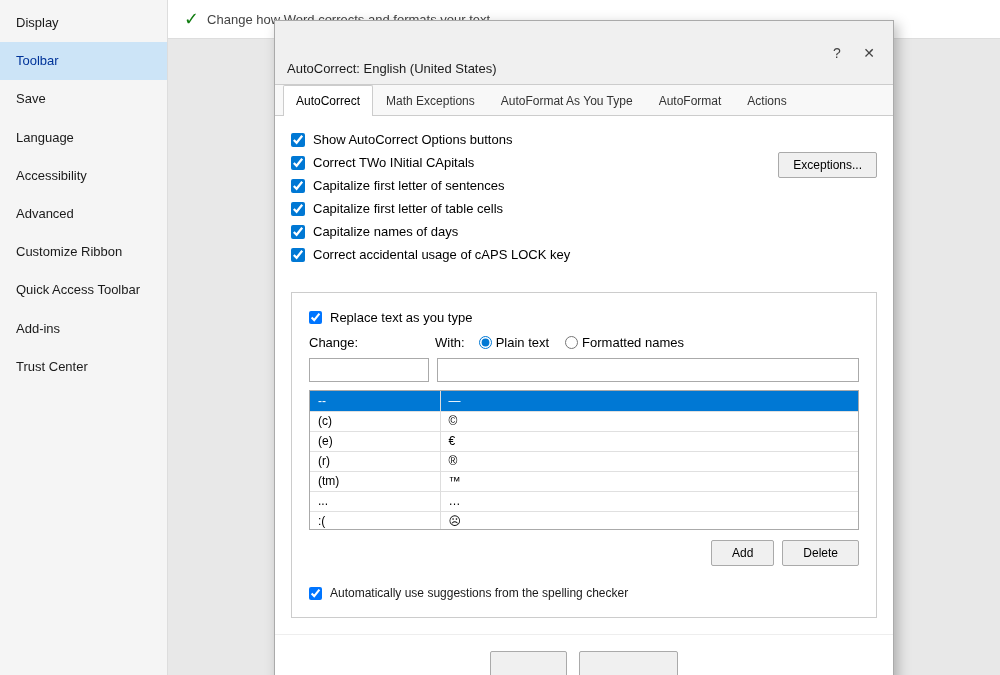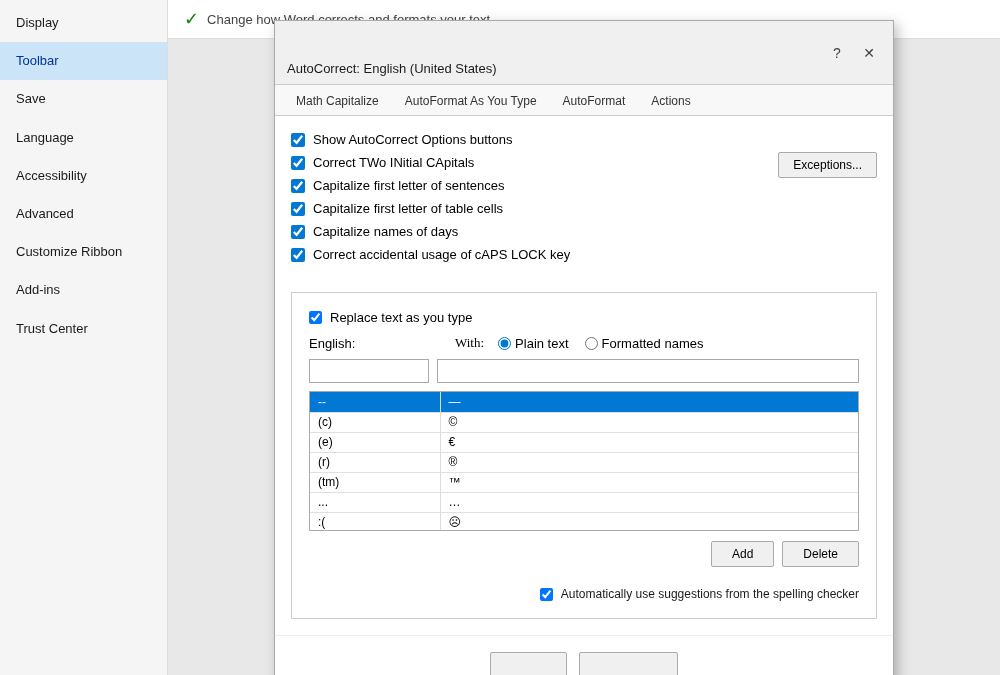--- a/index.html
+++ b/index.html
@@ -192,22 +192,20 @@
       display: flex;
       align-items: center;
       gap: 6px;
       margin-bottom: 8px;
       font-size: 13px;
     }
     .replace-labels .label-replace {
       width: 120px;
     }
     .replace-labels .label-with {
-      margin-left: 20px;
-      font-family: Liberation Serif, serif;
     }
     .radio-group {
       display: flex;
       align-items: flex-end;
       gap: 16px;
       margin-left: 8px;
     }
     .radio-group label {
       display: flex;
       align-items: center;
@@ -298,21 +296,20 @@
     }
 
     
     .suggestions-row {
       display: flex;
       align-items: center;
       gap: 8px;
       font-size: 12px;
       color: #1a1a1a;
       margin-top: 20px;
-      justify-content: flex-end;
     }
 
     
     .dialog-footer {
       display: flex;
       justify-content: center;
       gap: 12px;
       padding: 16px;
       border-top: 1px solid #eee;
     }
@@ -352,20 +349,23 @@
     <span>Language</span>
   </div>
   <div class="sidebar-item">
     <span>Accessibility</span>
   </div>
   <div class="sidebar-item">
     <span>Advanced</span>
   </div>
   <div class="sidebar-item">
     <span>Customize Ribbon</span>
+  </div>
+  <div class="sidebar-item">
+    <span>Quick Access Toolbar</span>
   </div>
   <div class="sidebar-item">
     <span>Add-ins</span>
   </div>
   <div class="sidebar-item">
     <span>Trust Center</span>
   </div>
 </div>
 
 <div class="main-content">
@@ -380,22 +380,25 @@
 
       <div class="dialog-titlebar">
         <span class="dialog-title">AutoCorrect: English (United States)</span>
         <div class="dialog-controls">
           <button class="dialog-help-btn">?</button>
           <button class="dialog-close-btn">✕</button>
         </div>
       </div>
 
       <div class="tabs">
+        <div class="tab active">
+          <span>AutoCorrect</span>
+        </div>
         <div class="tab">
-          <span>Math Capitalize</span>
+          <span>Math Exceptions</span>
         </div>
         <div class="tab">
           <span>AutoFormat As You Type</span>
         </div>
         <div class="tab">
           <span>AutoFormat</span>
         </div>
         <div class="tab">
           <span>Actions</span>
         </div>
@@ -435,21 +438,21 @@
         </div>
 
         <div class="section-divider"></div>
 
         <div class="replace-section">
           <div class="replace-header">
             <input type="checkbox" checked="" style="">
             <label>Replace text as you type</label>
           </div>
           <div class="replace-labels">
-            <span class="label-replace">English:</span>
+            <span class="label-replace">Change:</span>
             <span class="label-with">With:</span>
             <div class="radio-group">
               <label>
                 <input type="radio" name="replaceType" checked="" style="">
                 <span>Plain text</span>
               </label>
               <label>
                 <input type="radio" name="replaceType" style="">
                 <span>Formatted names</span>
               </label>

